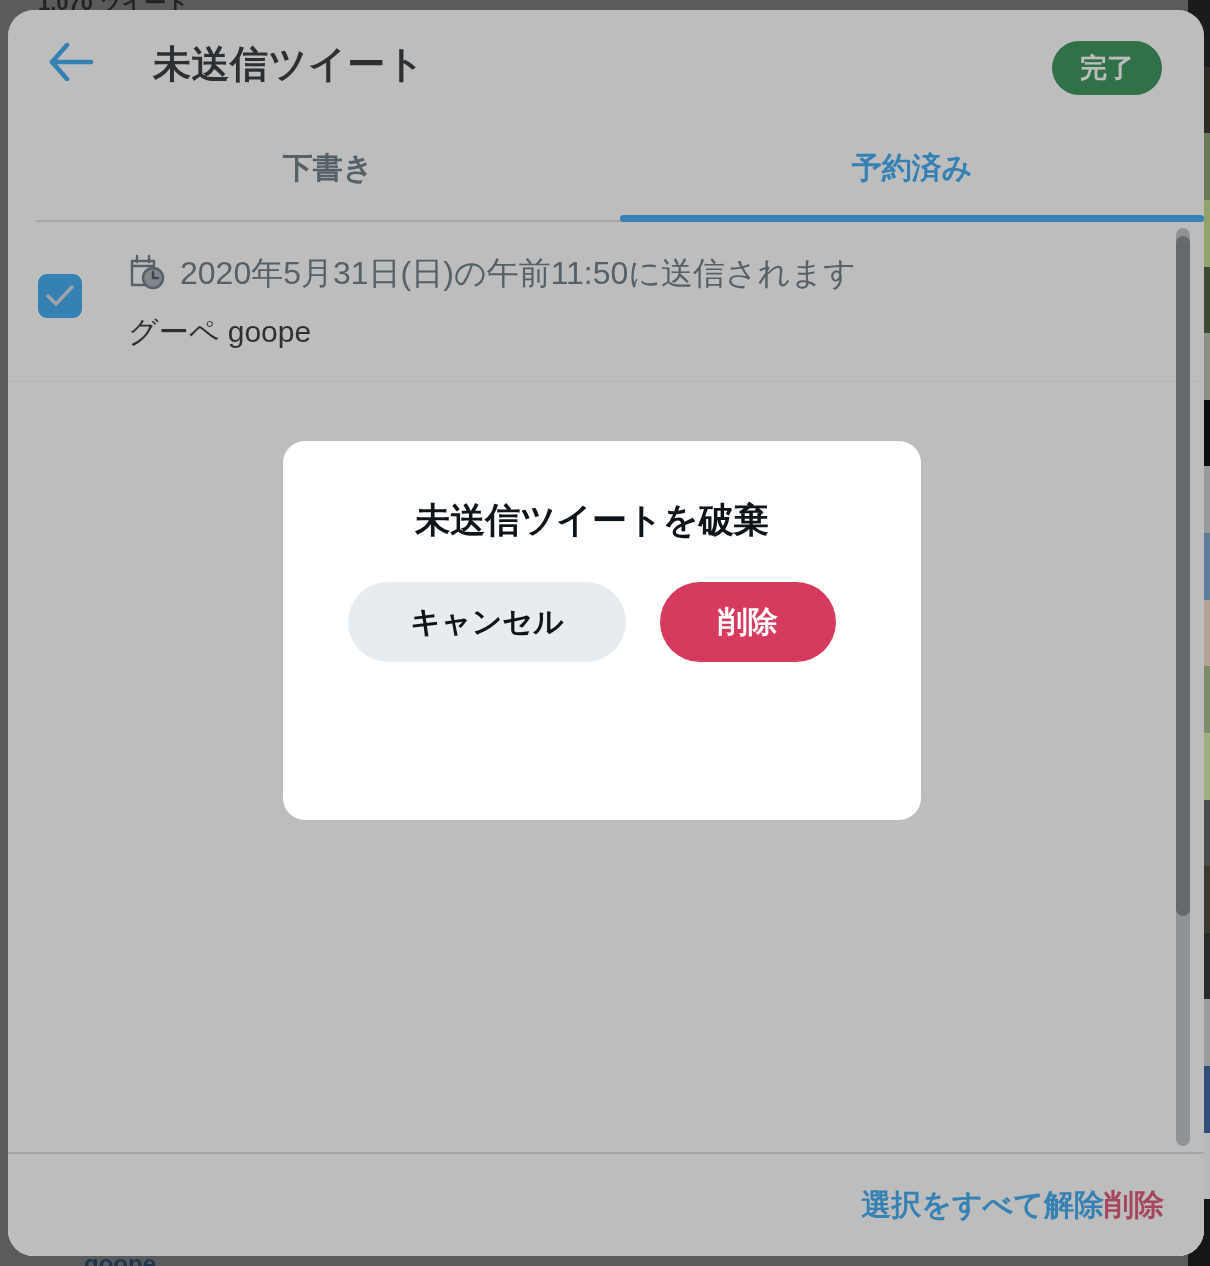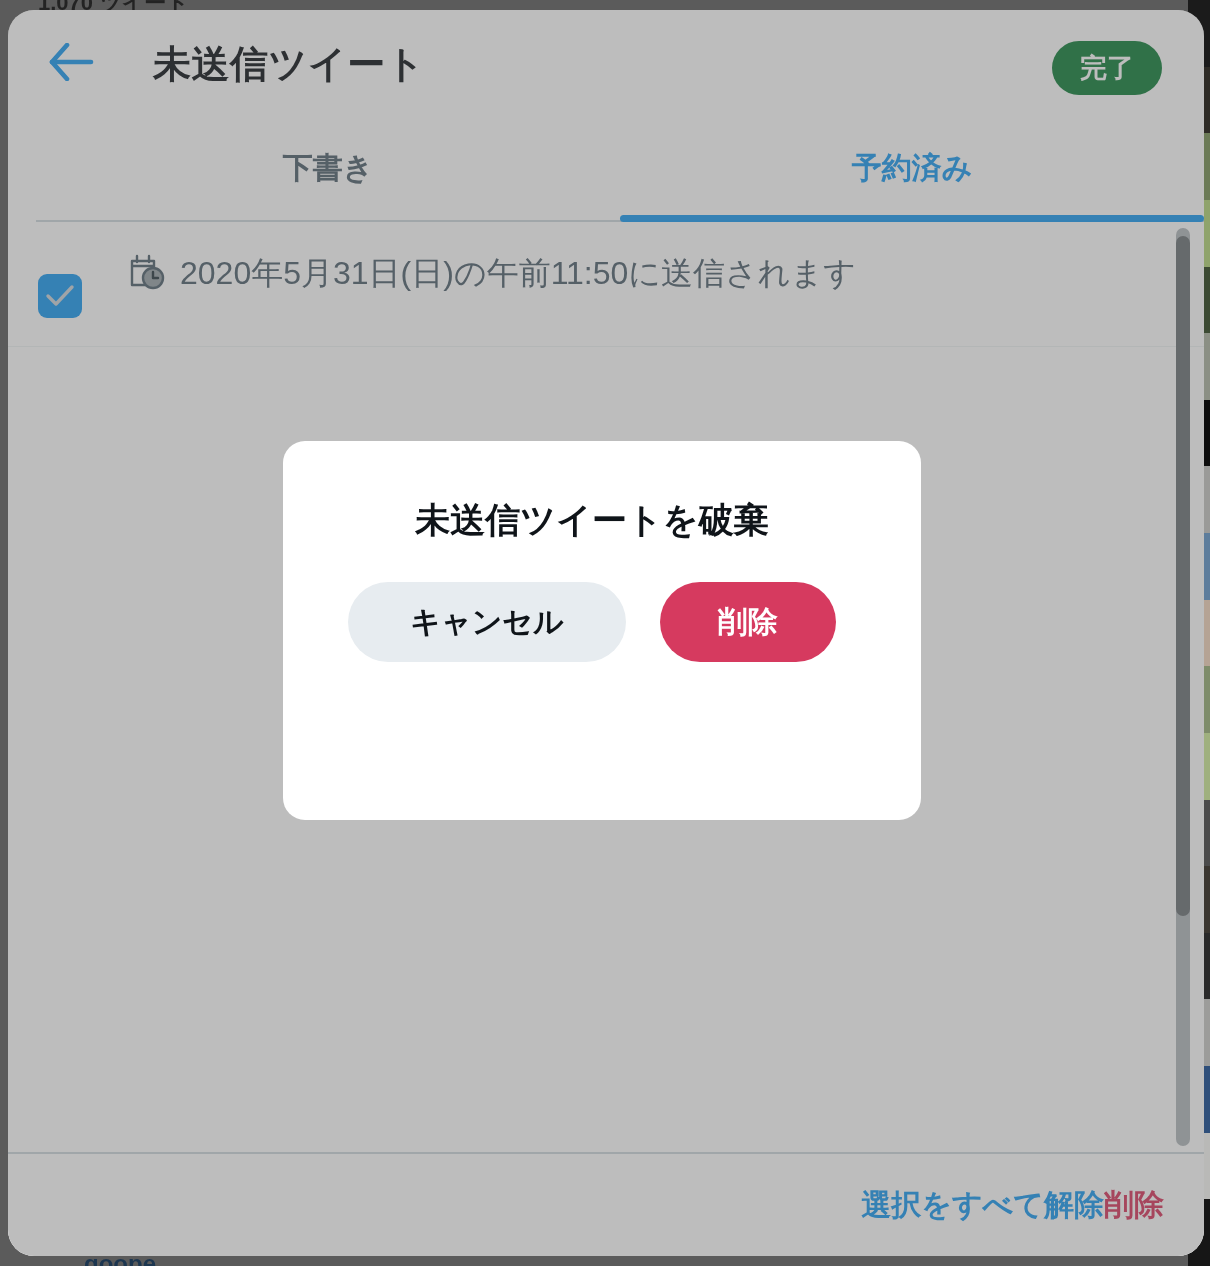--- a/index.html
+++ b/index.html
@@ -370,20 +370,21 @@
               <path d="M4 8 h22 v5 H4 z M4 13 h22 v19 H4 z" fill="none" stroke="#536471" stroke-width="2.4" stroke-linejoin="round"></path>
               <line x1="9" y1="3" x2="9" y2="9" stroke="#536471" stroke-width="2.4" stroke-linecap="round"></line>
               <line x1="21" y1="3" x2="21" y2="9" stroke="#536471" stroke-width="2.4" stroke-linecap="round"></line>
               <circle cx="25" cy="25" r="10" fill="#9aa3a9" stroke="none"></circle>
               <circle cx="25" cy="25" r="10" fill="none" stroke="#536471" stroke-width="2.4"></circle>
               <path d="M25 19 v6 h5" fill="none" stroke="#2b3a42" stroke-width="2.4" stroke-linecap="round" stroke-linejoin="round"></path>
             </svg>
           </span>
           <span class="row-meta-text">2020年5月31日(日)の午前11:50に送信されます</span>
         </div>
+        <div class="row-text">グーペ goope</div>
       </div>
     </div>
 
     <div id="list-scrollbar-track">
       <div id="list-scrollbar-thumb"></div>
     </div>
   </div>
 
   <div id="bottom-bar">
     <button id="deselect-all-btn">選択をすべて解除</button>

